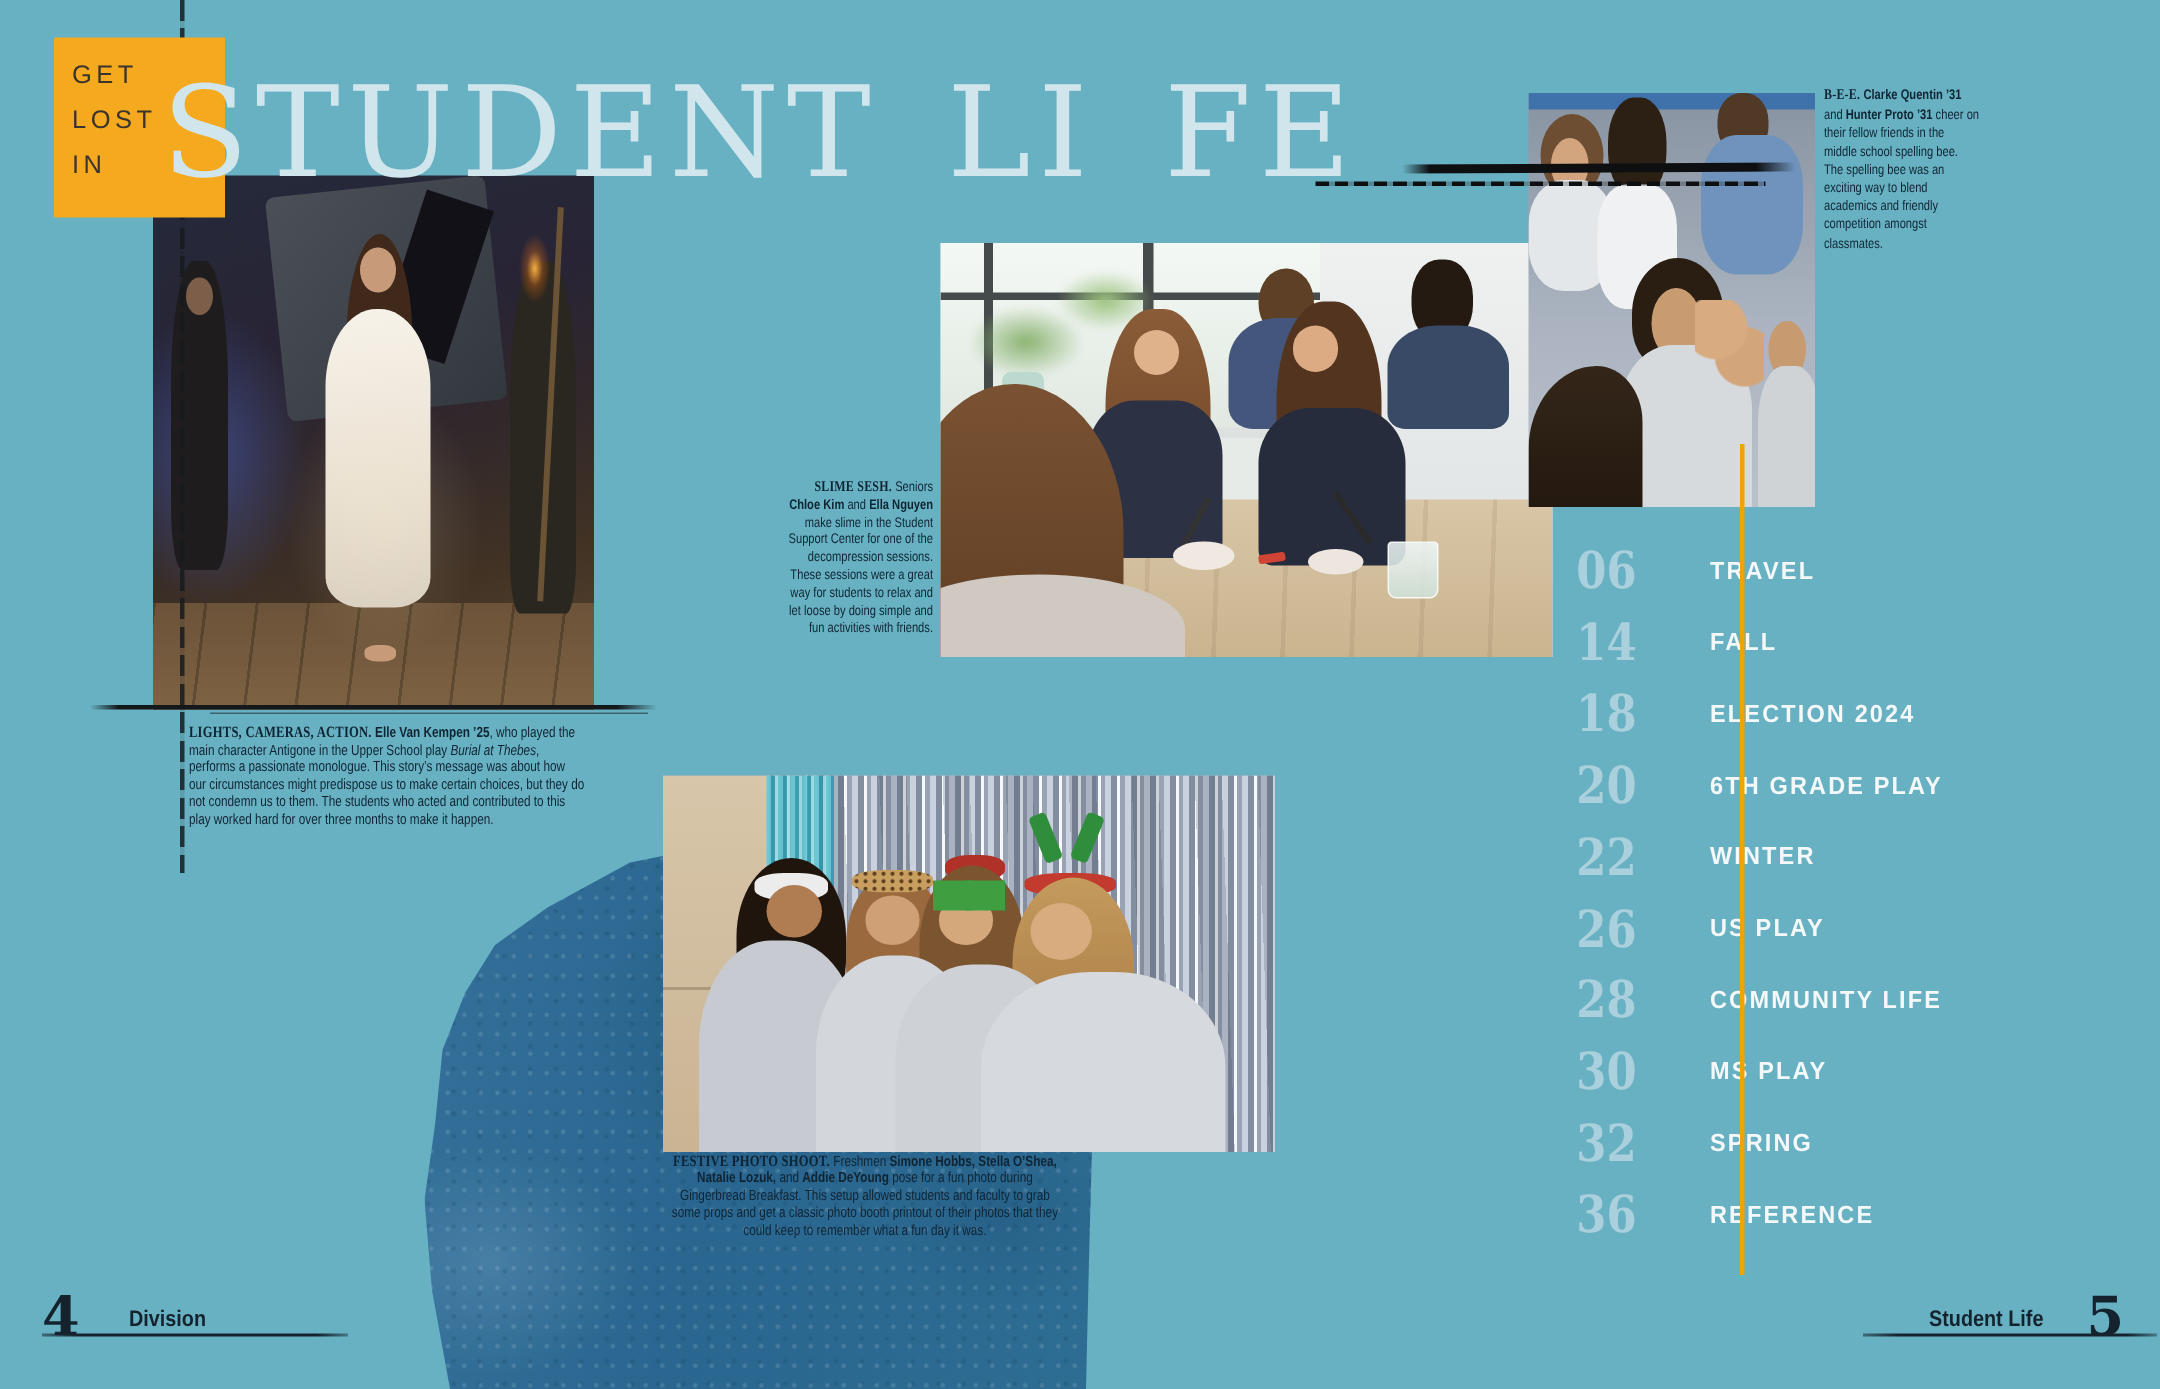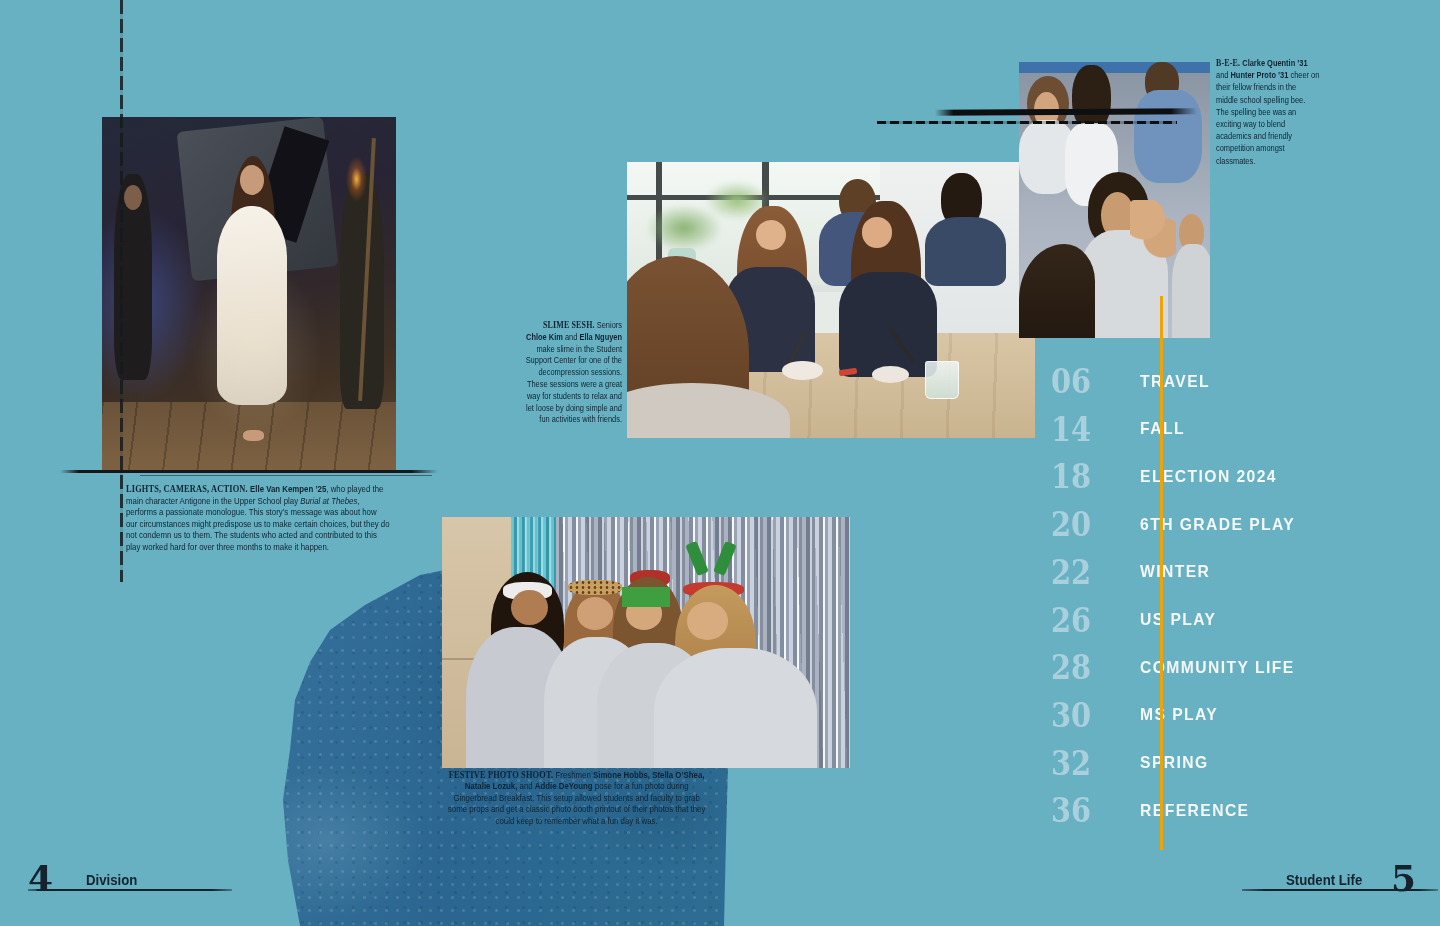--- a/index.html
+++ b/index.html
@@ -260,20 +260,26 @@
     <div class="fe-hood3"></div>
     <div class="fe-hood4"></div>
   </div>
 
   <div class="abs vline"></div>
   <div class="abs stroke-under-stage"></div>
   <div class="abs stroke-under-stage2"></div>
   <div class="abs stroke-a"></div>
   <div class="abs stroke-b"></div>
 
+  <div class="abs kicker">
+    <div>GET</div>
+    <div>LOST</div>
+    <div>IN</div>
+  </div>
+  <div class="abs title">STUDENT LI FE</div>
 
   <div class="abs cap cap-stage"><span class="hd">LIGHTS, CAMERAS, ACTION. </span><span class="b">Elle Van Kempen ’25</span><span>, who played the main character Antigone in the Upper School play </span><span class="i">Burial at Thebes</span><span>, performs a passionate monologue. This story’s message was about how our circumstances might predispose us to make certain choices, but they do not condemn us to them. The students who acted and contributed to this play worked hard for over three months to make it happen.</span></div>
   <div class="abs cap cap-slime"><span class="hd">SLIME SESH. </span><span>Seniors </span><span class="b">Chloe Kim</span><span> and </span><span class="b">Ella Nguyen</span><span> make slime in the Student Support Center for one of the decompression sessions. These sessions were a great way for students to relax and let loose by doing simple and fun activities with friends.</span></div>
   <div class="abs cap cap-bee"><span class="hd">B-E-E. </span><span class="b">Clarke Quentin ’31</span><span> and </span><span class="b">Hunter Proto ’31</span><span> cheer on their fellow friends in the middle school spelling bee. The spelling bee was an exciting way to blend academics and friendly competition amongst classmates.</span></div>
   <div class="abs cap cap-fest"><span class="hd">FESTIVE PHOTO SHOOT. </span><span>Freshmen </span><span class="b">Simone Hobbs, Stella O’Shea, Natalie Lozuk,</span><span> and </span><span class="b">Addie DeYoung</span><span> pose for a fun photo during Gingerbread Breakfast. This setup allowed students and faculty to grab some props and get a classic photo booth printout of their photos that they could keep to remember what a fun day it was.</span></div>
 
   <div class="abs yline"></div>
   <div id="toc">
     <div class="toc-row" style="top: 357px;">
       <span class="toc-num">06</span>

